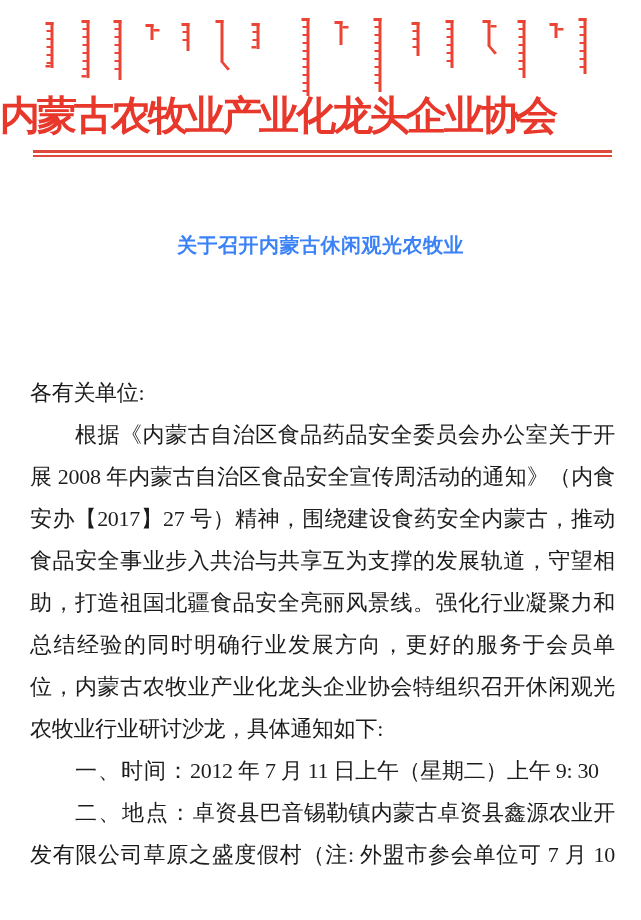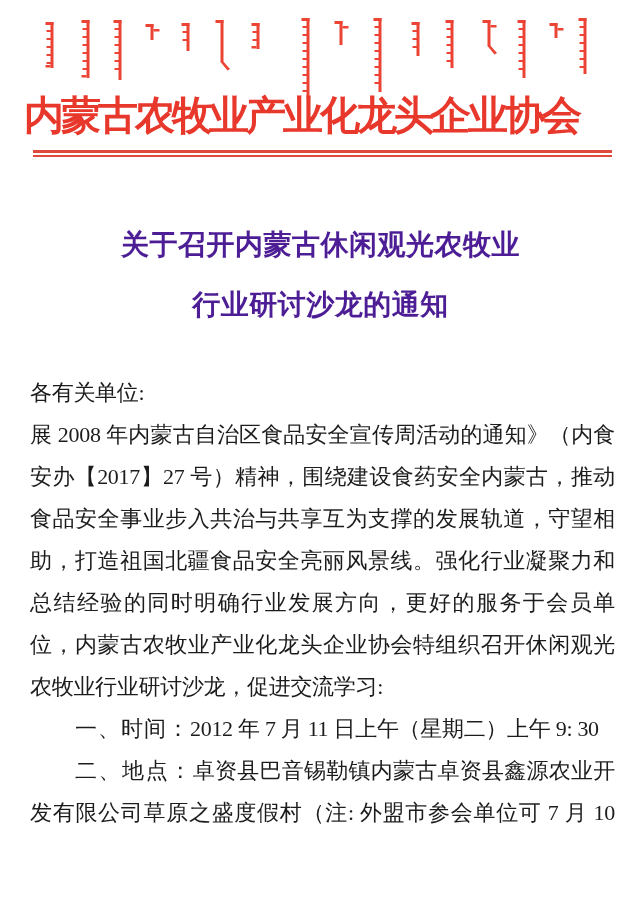--- a/index.html
+++ b/index.html
@@ -15,31 +15,30 @@
   
   .mongolian{position:absolute;top:0;left:0;}
   .mongolian rect,.mongolian polygon{fill:#ec4434;}
   .org-name{
     position:absolute;top:88px;left:0;width:509px;
     text-align:center;
     font-size:40px;font-weight:bold;
     letter-spacing:-3px;
     color:#e8382c;
     white-space:nowrap;
-    margin-left:24px;
   }
   .rule{position:absolute;top:150px;left:33px;width:579px;}
   .rule-top{height:3px;background:#e04a3c;margin-bottom:2px;}
   .rule-bot{height:2px;background:#e04a3c;}
   
   .doc-title{
     position:absolute;top:215px;left:0;width:641px;
     text-align:center;
-    font-size:28px;font-weight:bold;line-height:60px;
-    color:#4c1d95;
+    font-size:20px;font-weight:bold;line-height:60px;
+    color:#3b82f6;
     letter-spacing:0.5px;
   }
   
   .body-text{
     position:absolute;top:372px;left:30px;width:585px;
     font-size:22px;line-height:42px;
   }
   .line{
     height:42px;
     letter-spacing:-0.3px;
@@ -162,30 +161,30 @@
 
   <div class="org-name">内蒙古农牧业产业化龙头企业协会</div>
 
   <div class="rule">
     <div class="rule-top"></div>
     <div class="rule-bot"></div>
   </div>
 
   <div class="doc-title">
     <div>关于召开内蒙古休闲观光农牧业</div>
-    <div>行业研讨沙龙的通知</div>
   </div>
 
   <div class="body-text" id="body-lines">
       <div class="line"><span>各有关单位:</span></div>
+      <div class="line justify indent"><span>根据《内蒙古自治区食品药品安全委员会办公室关于开</span></div>
       <div class="line justify"><span>展 2008 年内蒙古自治区食品安全宣传周活动的通知》（内食</span></div>
       <div class="line justify"><span>安办【2017】27 号）精神，围绕建设食药安全内蒙古，推动</span></div>
       <div class="line justify"><span>食品安全事业步入共治与共享互为支撑的发展轨道，守望相</span></div>
       <div class="line justify"><span>助，打造祖国北疆食品安全亮丽风景线。强化行业凝聚力和</span></div>
       <div class="line justify"><span>总结经验的同时明确行业发展方向，更好的服务于会员单</span></div>
       <div class="line justify"><span>位，内蒙古农牧业产业化龙头企业协会特组织召开休闲观光</span></div>
-      <div class="line"><span>农牧业行业研讨沙龙，促进交流学习:</span></div>
+      <div class="line"><span>农牧业行业研讨沙龙，具体通知如下:</span></div>
       <div class="line indent"><span class="prefix">一、时间：</span><span>2012 年 7 月 11 日上午（星期二）上午 9: 30</span></div>
       <div class="line justify indent"><span class="prefix">二、地点：</span><span>卓资县巴音锡勒镇内蒙古卓资县鑫源农业开</span></div>
       <div class="line justify"><span>发有限公司草原之盛度假村（注: 外盟市参会单位可 7 月 10</span></div>
     </div>
 
 </div>
 
 </body></html>

